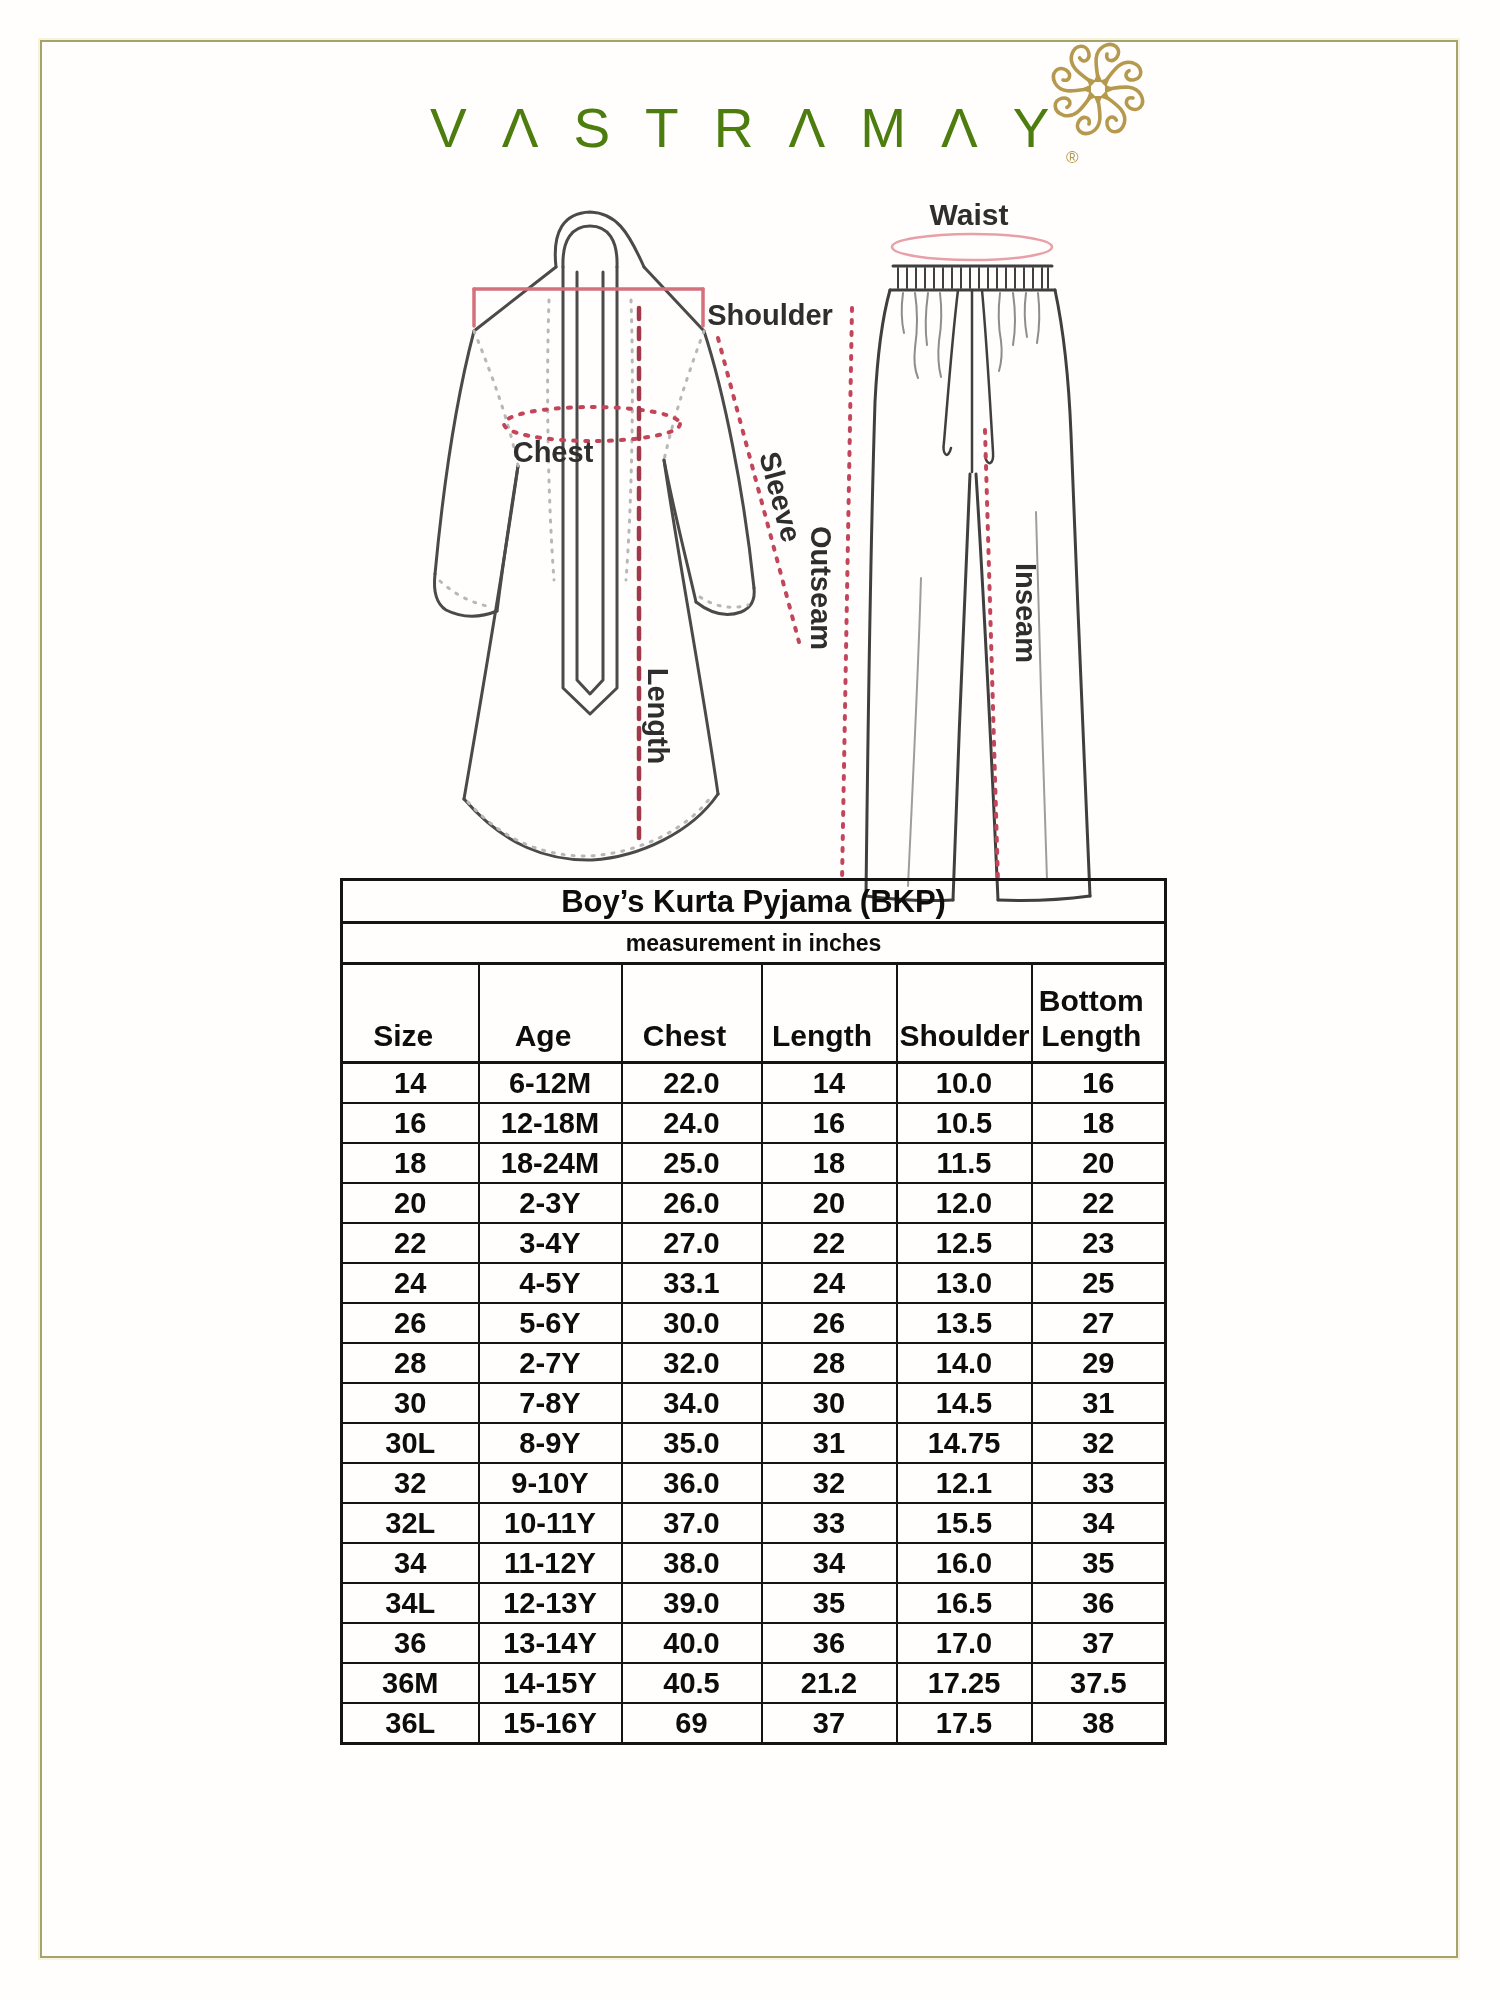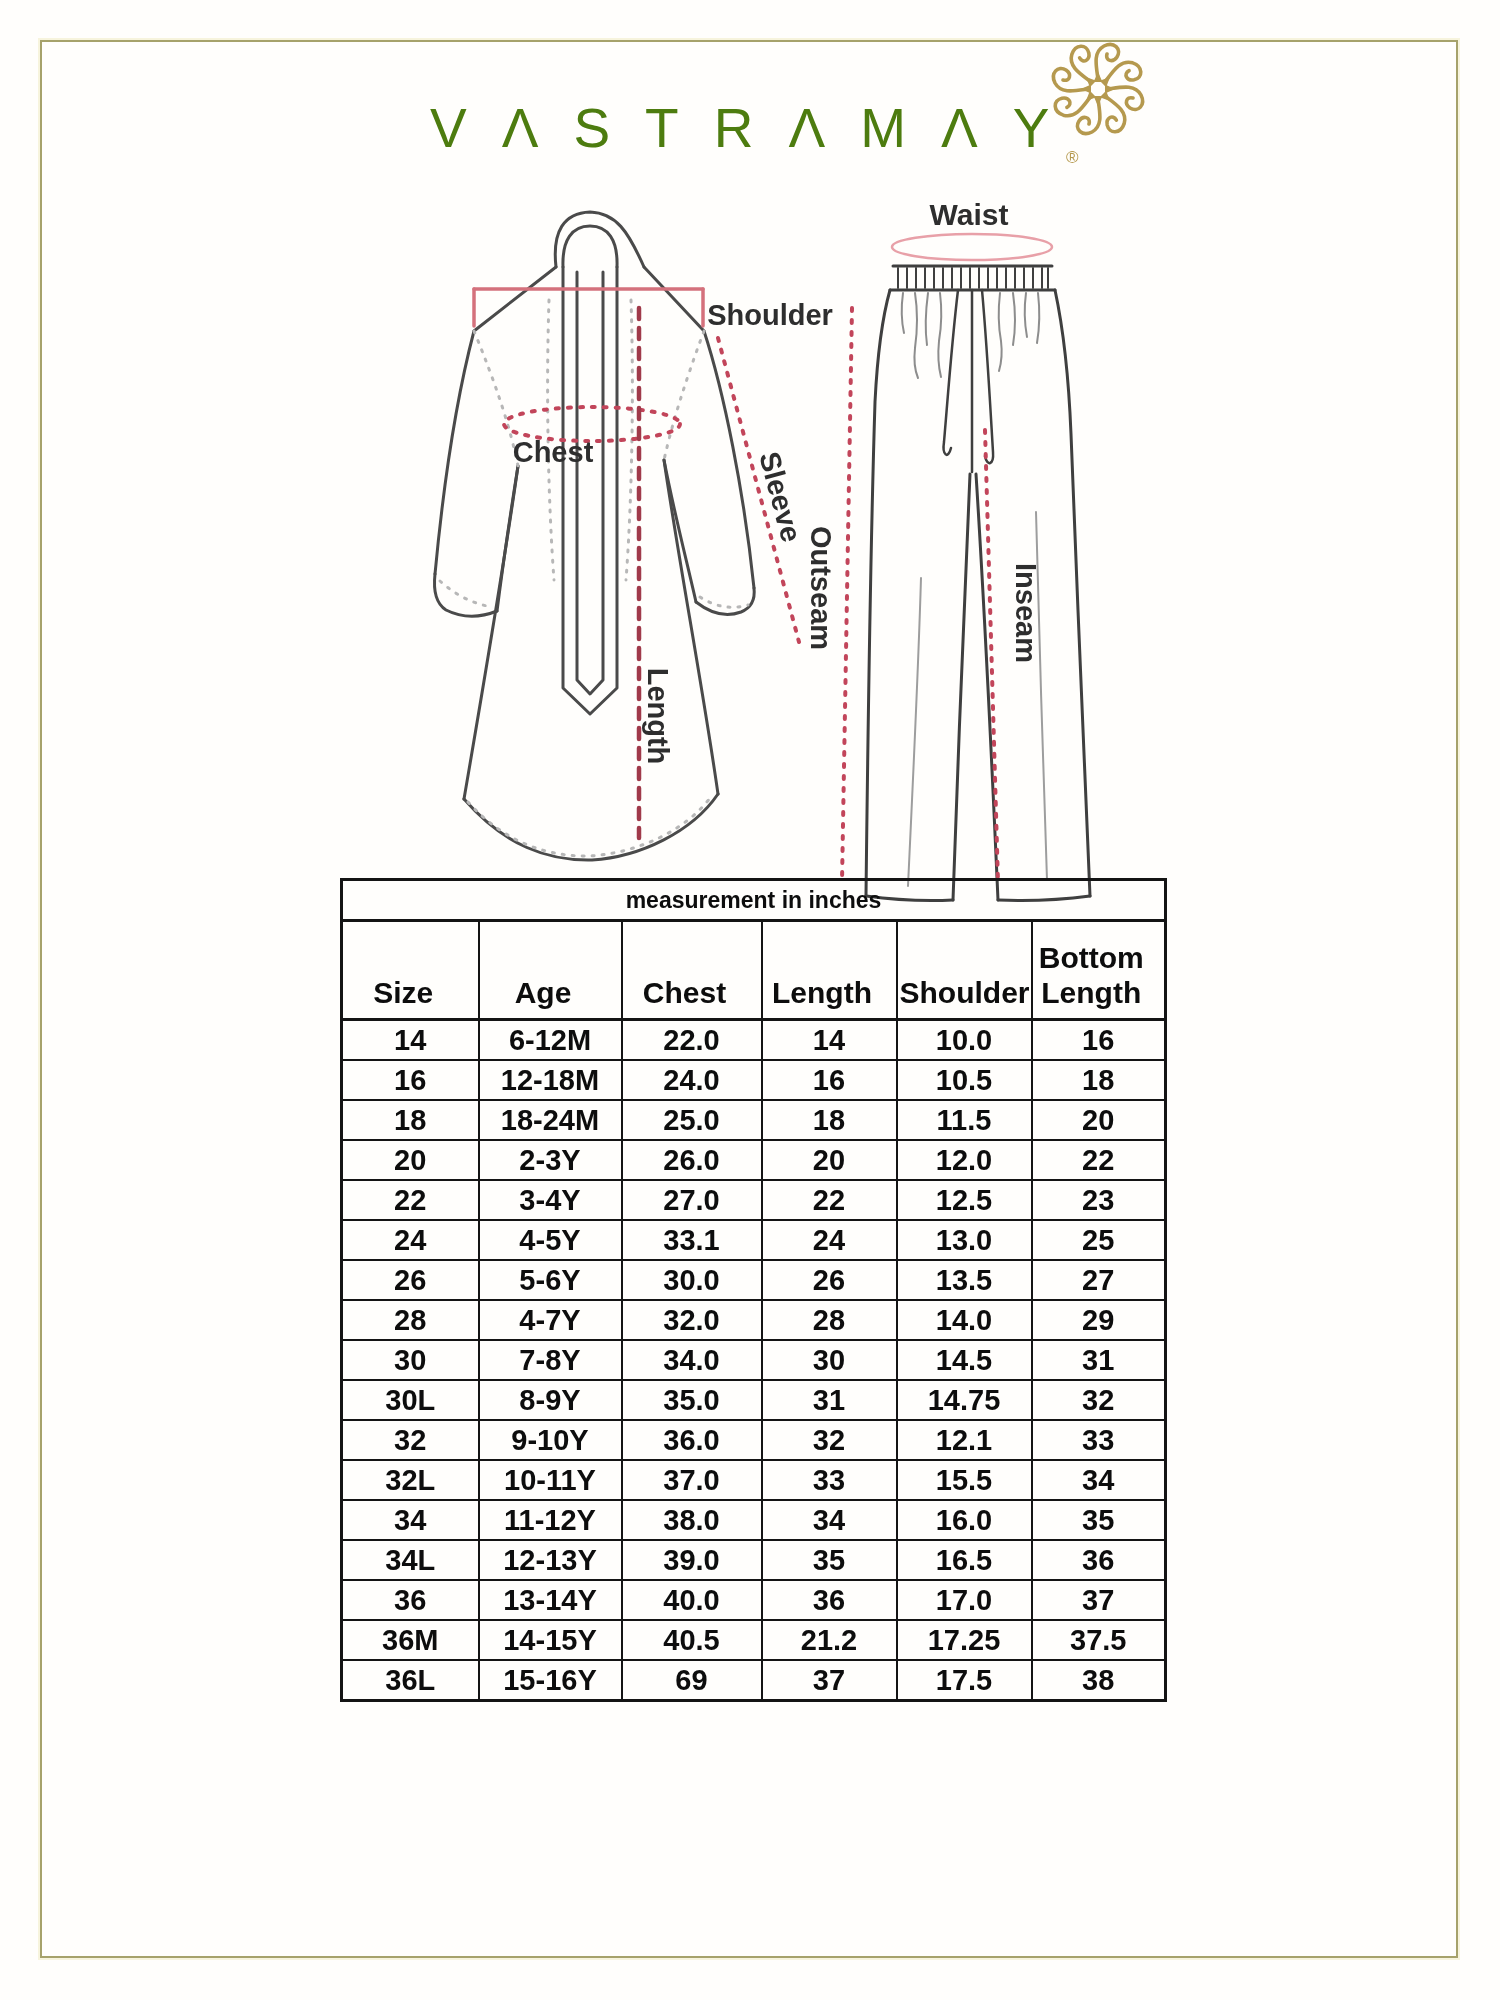--- a/index.html
+++ b/index.html
@@ -215,20 +215,23 @@
       <colgroup>
         <col style="width:137px">
           <col style="width:143px">
           <col style="width:140px">
         <col style="width:135px">
           <col style="width:135px">
           <col style="width:134px">
       </colgroup>
       <tbody>
         <tr>
+          <td id="table-title-cell" colspan="6">Boy’s Kurta Pyjama (BKP)</td>
+        </tr>
+        <tr>
           <td id="table-subtitle-cell" colspan="6">measurement in inches</td>
         </tr>
         <tr>
           <th>Size</th>
           <th>Age</th>
           <th>Chest</th>
           <th>Length</th>
           <th>Shoulder</th>
           <th>Bottom Length</th>
         </tr>
@@ -285,21 +288,21 @@
           <tr>
             <td>26</td>
             <td>5-6Y</td>
             <td>30.0</td>
             <td>26</td>
             <td>13.5</td>
             <td>27</td>
           </tr>
           <tr>
             <td>28</td>
-            <td>4-7Y</td>
+            <td>2-7Y</td>
             <td>32.0</td>
             <td>28</td>
             <td>14.0</td>
             <td>29</td>
           </tr>
           <tr>
             <td>30</td>
             <td>7-8Y</td>
             <td>34.0</td>
             <td>30</td>

